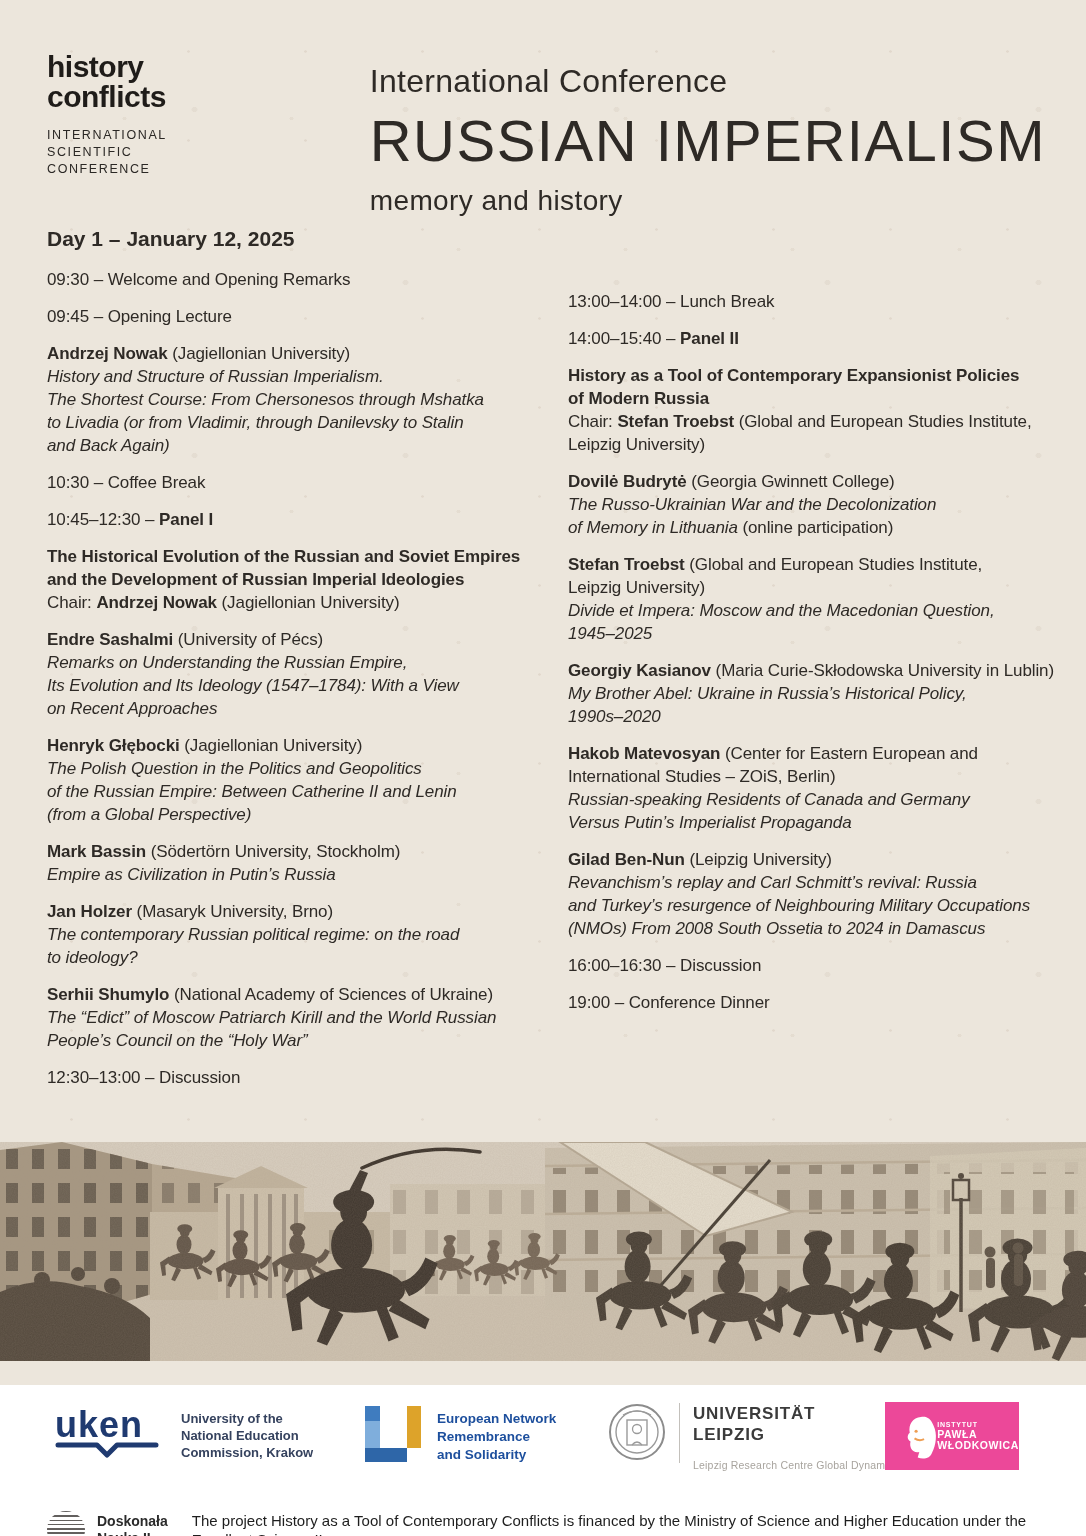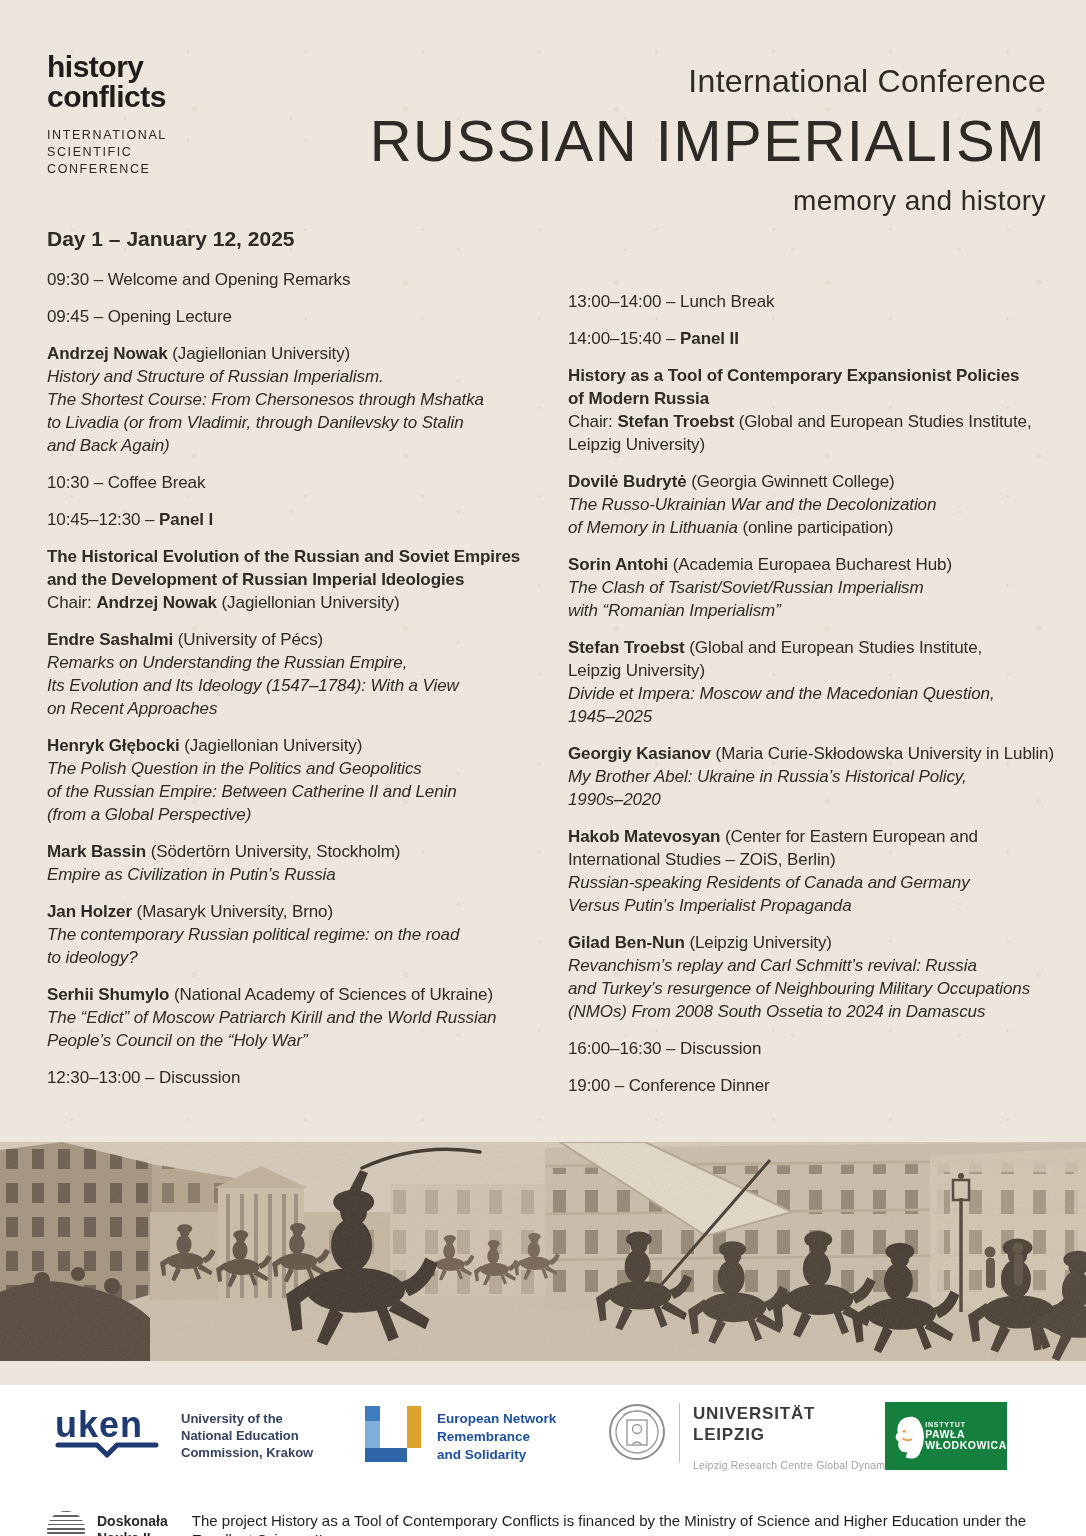--- a/index.html
+++ b/index.html
@@ -9,21 +9,21 @@
     background:
       radial-gradient(rgba(181,160,139,.20) 1.2px, transparent 1.8px) 13px 7px / 117px 89px,
       radial-gradient(rgba(181,160,139,.14) 1.7px, transparent 2.4px) 41px 53px / 167px 131px,
       radial-gradient(rgba(160,138,116,.10) 2.6px, transparent 3.4px) 89px 23px / 211px 173px,
       #ece6dc;
   }
   
   .brand { position:absolute; left:47px; top:52px; }
   .brand-word { font-size:30px; font-weight:bold; line-height:30px; letter-spacing:-.5px; color:#1f1c19; }
   .brand-sub { margin-top:15px; font-size:12.5px; line-height:17px; letter-spacing:1.6px; color:#2b2825; }
-  .masthead { position:absolute; right:40px; top:62px; text-align:right; }
+  .masthead { position:absolute; right:40px; top:62px; text-align:left; }
   .kicker { font-size:32px; line-height:38px; letter-spacing:.3px; }
   .poster-title { font-size:58px; line-height:66px; margin-top:8px; letter-spacing:1.5px; white-space:nowrap; }
   .poster-subtitle { font-size:28px; line-height:34px; margin-top:10px; letter-spacing:.4px; }
   
   .col { position:absolute; }
   .col-left  { left:47px;  top:226px; width:482px; }
   .col-right { left:568px; top:290px; width:512px; }
   .day-heading { font-size:21px; font-weight:bold; line-height:26px; margin:0 0 16px; }
   .block { margin-bottom:14px; }
   .line { white-space:nowrap; font-size:17px; line-height:23px; letter-spacing:-.1px; }
@@ -44,21 +44,21 @@
   .enrs-b1 { left:0; top:0; width:15px; height:15px; background:#3f7cbf; }
   .enrs-b2 { left:0; top:15px; width:15px; height:27px; background:#7faedc; }
   .enrs-b3 { left:0; top:42px; width:42px; height:14px; background:#2e66a8; }
   .enrs-b4 { left:42px; top:0; width:14px; height:42px; background:#dda32a; }
   .enrs-label { font-size:13.5px; line-height:18px; font-weight:bold; color:#1d4f9d; margin-top:4px; }
   .p-leipzig { left:608px; top:18px; align-items:flex-start; }
   .leipzig-divider { width:1px; height:60px; background:#c3c0bb; margin:0 13px; }
   .leipzig-name { font-size:17px; line-height:21px; letter-spacing:.8px; color:#3b3b3b; font-weight:bold; }
   .leipzig-sub { margin-top:14px; font-size:10.5px; letter-spacing:.2px; color:#a8a49e; white-space:nowrap; }
   .p-wlodkowic { left:885px; top:17px; }
-  .wlodkowic-box { width:122px; height:68px; background:#15803d; display:flex; align-items:center; }
+  .wlodkowic-box { width:122px; height:68px; background:#ec4899; display:flex; align-items:center;padding-left:12px; }
   .wlodkowic-text { color:#ffffff; margin-left:-6px; }
   .wlodkowic-text div:first-child { font-size:7px; letter-spacing:.8px; line-height:8px; }
   .wlodkowic-text div { font-size:10.5px; font-weight:bold; letter-spacing:.6px; line-height:11px; }
   .funding { position:absolute; left:47px; right:40px; top:126px; display:flex; align-items:center; }
   .dn-logo { width:38px; height:38px; border-radius:50%; flex:0 0 auto; opacity:.85;
              background:repeating-linear-gradient(#474341 0 1.4px, transparent 1.4px 4.3px); }
   .dn-text { margin-left:12px; font-size:14px; font-weight:bold; line-height:17px; color:#2b2b2b; }
   .funding-note { flex:1; text-align:left; font-size:15px; line-height:19px; color:#1e1e1e; padding-left:24px; }
   b { font-weight:bold; }
 </style>
@@ -154,25 +154,20 @@
         <div class="block panel">
           <div class="line panel-title-line">History as a Tool of Contemporary Expansionist Policies</div>
           <div class="line panel-title-line">of Modern Russia</div>
           <div class="line chair-line">Chair: <b>Stefan Troebst</b> (Global and European Studies Institute,</div>
           <div class="line chair-line">Leipzig University)</div>
         </div>
         <div class="block talk">
           <div class="line head-line"><b>Dovilė Budrytė</b> (Georgia Gwinnett College)</div>
           <div class="line title-line"><i>The Russo-Ukrainian War and the Decolonization</i></div>
           <div class="line title-line"><i>of Memory in Lithuania</i> (online participation)</div>
-        </div>
-        <div class="block talk">
-          <div class="line head-line"><b>Sorin Antohi</b> (Academia Europaea Bucharest Hub)</div>
-          <div class="line title-line"><i>The Clash of Tsarist/Soviet/Russian Imperialism</i></div>
-          <div class="line title-line"><i>with “Romanian Imperialism”</i></div>
         </div>
         <div class="block talk">
           <div class="line head-line"><b>Stefan Troebst</b> (Global and European Studies Institute,</div>
           <div class="line head-line">Leipzig University)</div>
           <div class="line title-line"><i>Divide et Impera: Moscow and the Macedonian Question,</i></div>
           <div class="line title-line"><i>1945–2025</i></div>
         </div>
         <div class="block talk">
           <div class="line head-line"><b>Georgiy Kasianov</b> (Maria Curie-Skłodowska University in Lublin)</div>
           <div class="line title-line"><i>My Brother Abel: Ukraine in Russia’s Historical Policy,</i></div>

